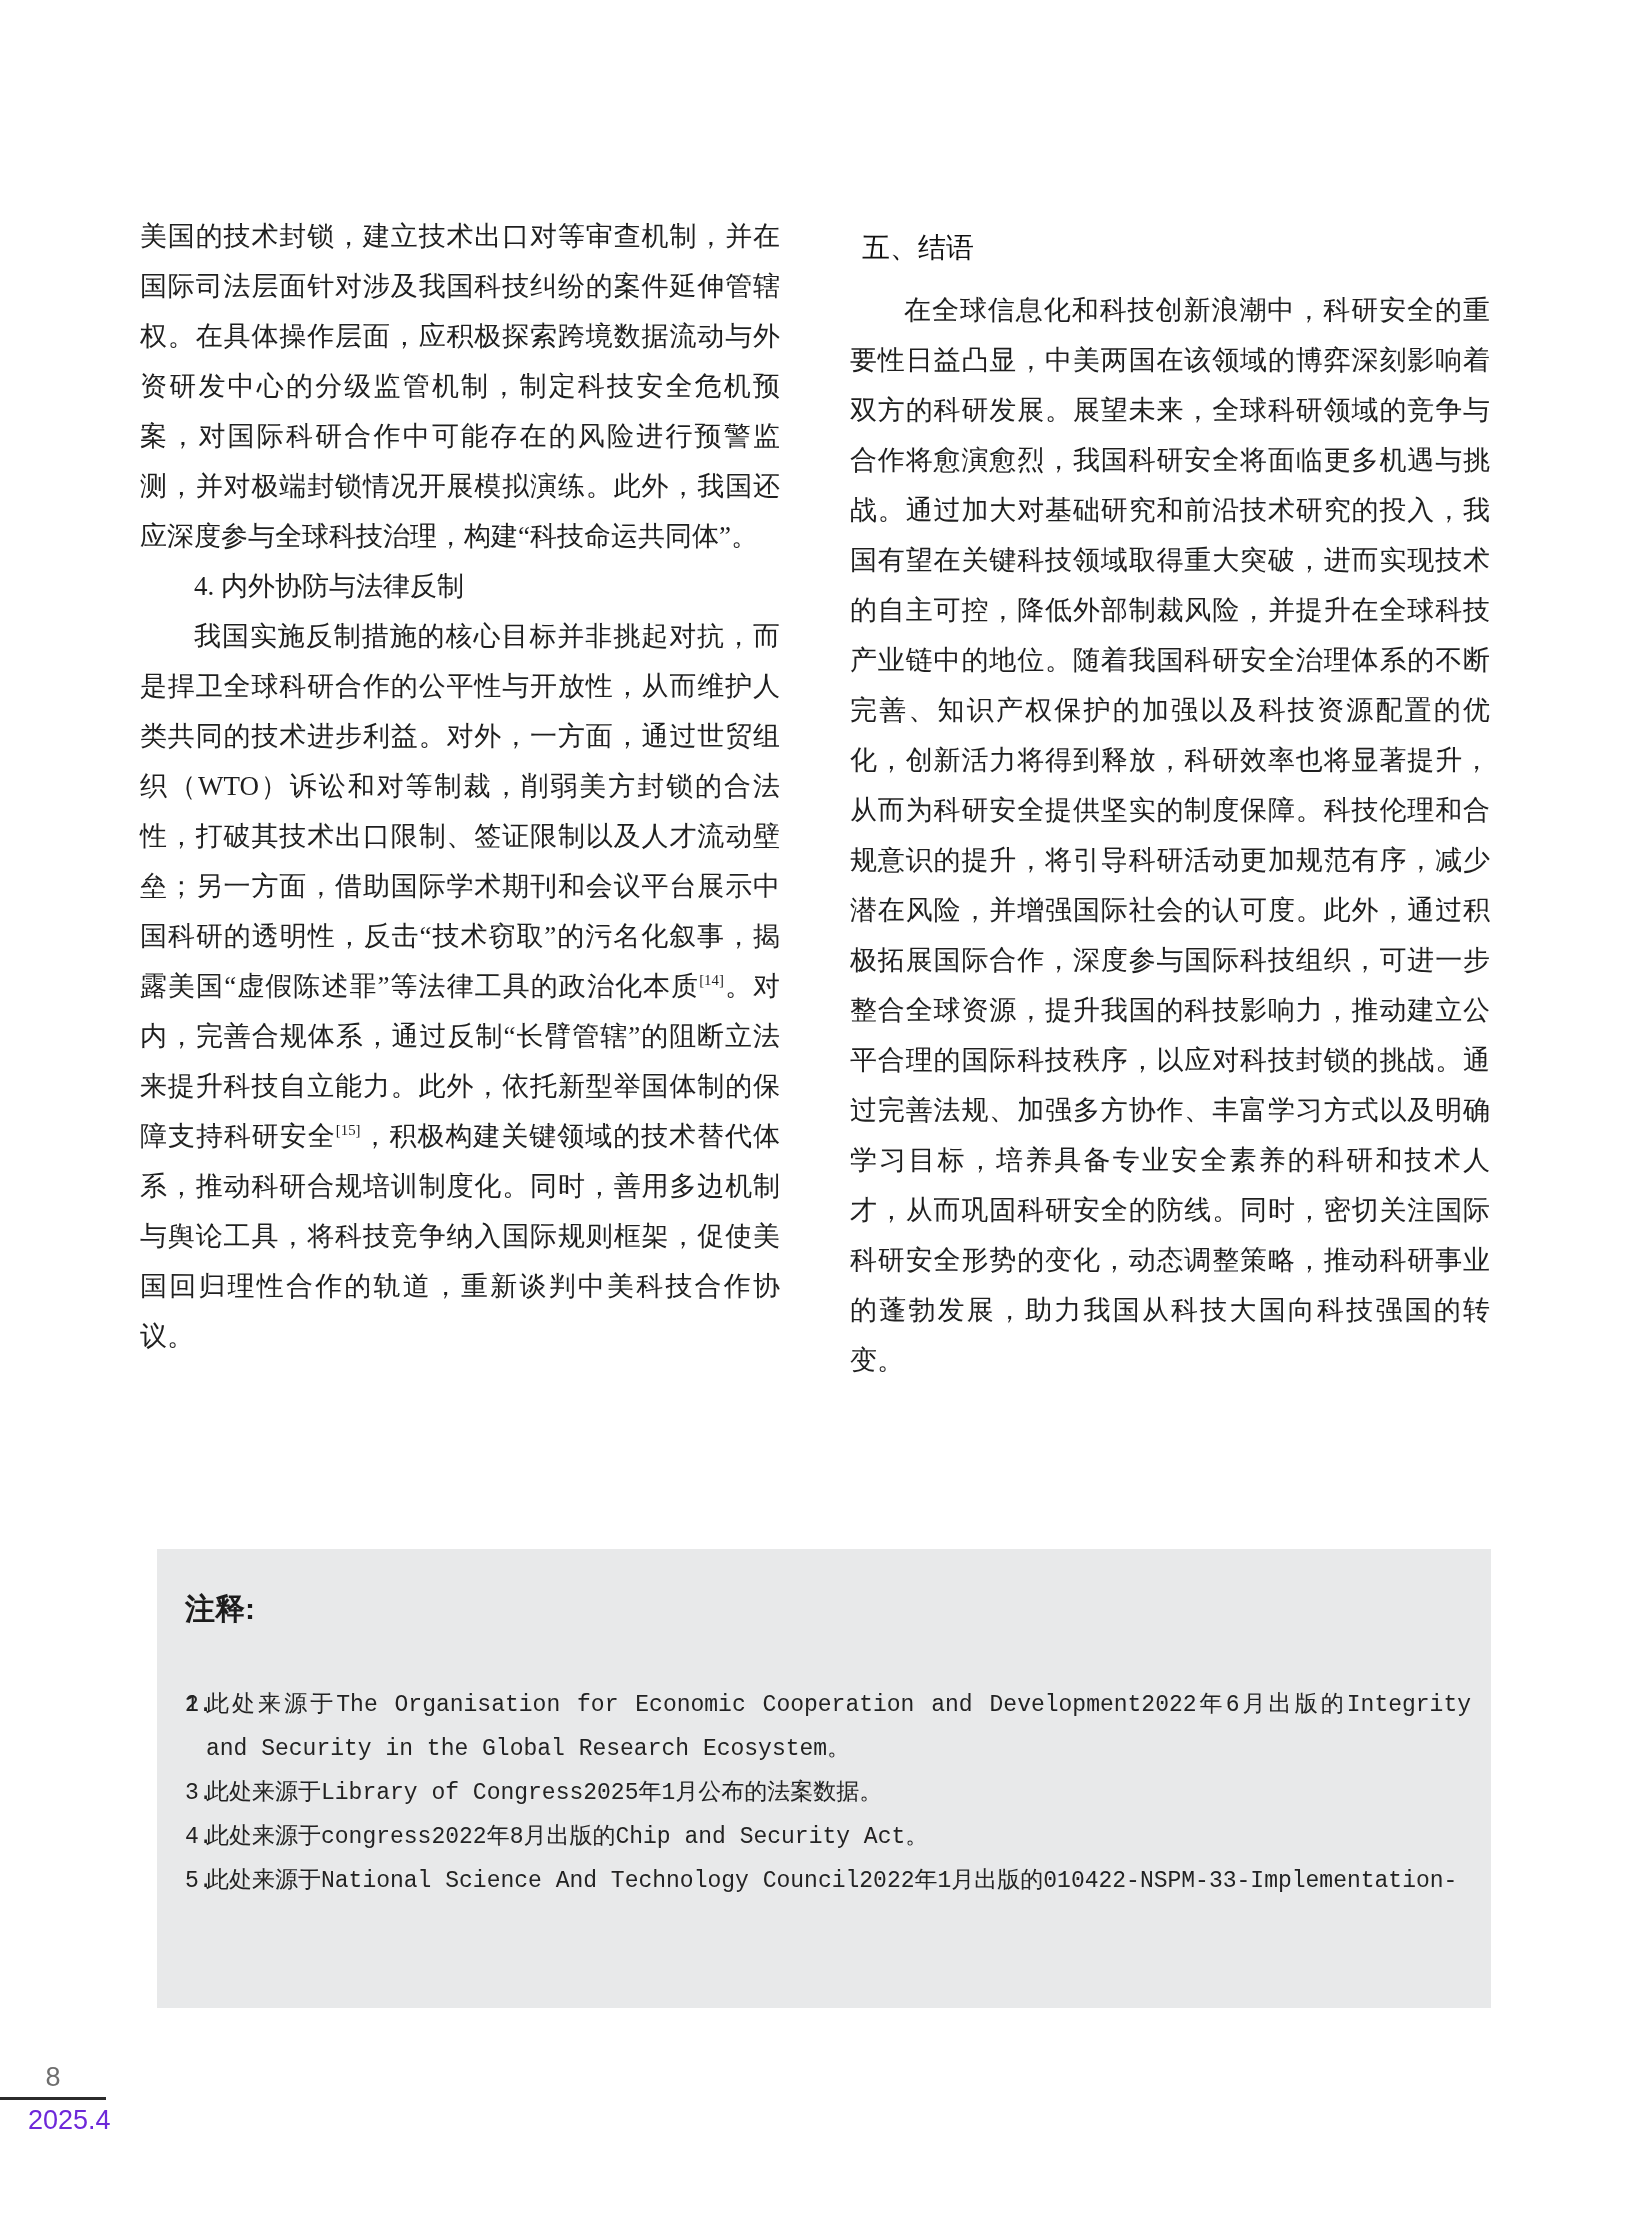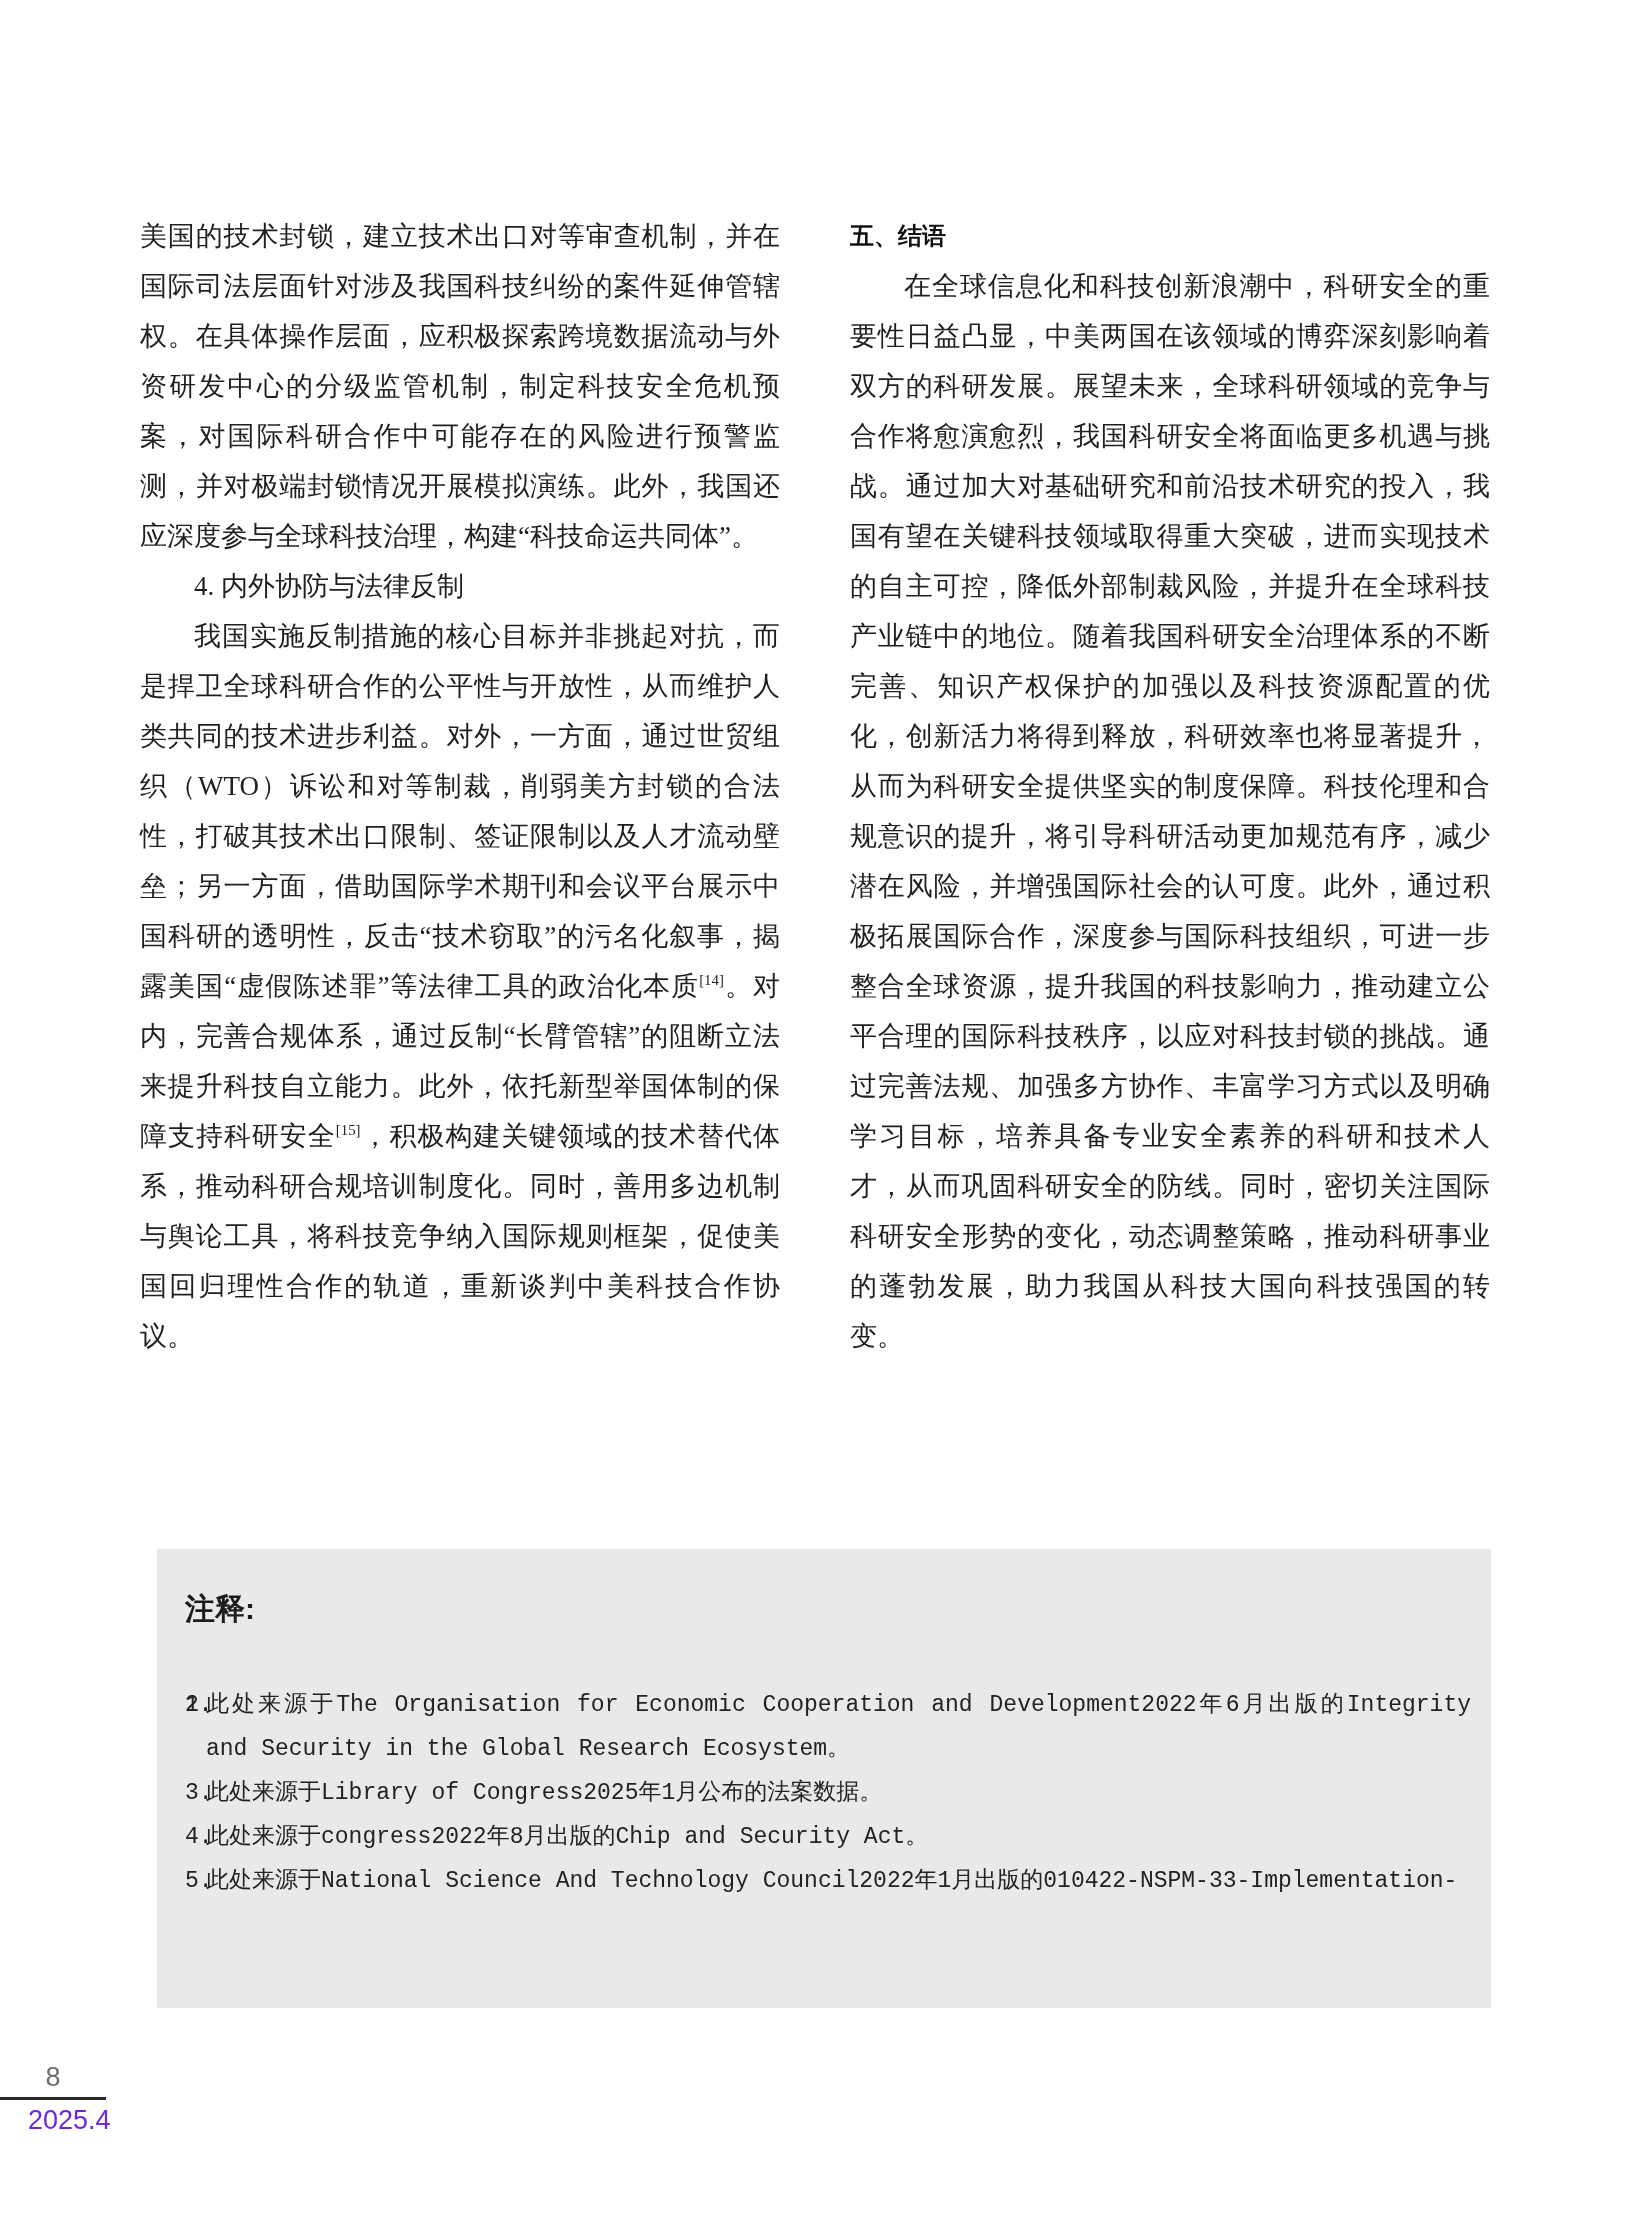--- a/index.html
+++ b/index.html
@@ -25,24 +25,24 @@
 
   .body-para {
     margin: 0;
     font-size: 27px;
     line-height: 50px;
     text-align: justify;
   }
   .body-para.indent { text-indent: 2em; }
 
   .section-heading {
-    margin: 0;
+    margin: 12px;
     font-family: "Liberation Sans", "DejaVu Sans", sans-serif;
-    font-weight: bold;
-    font-size: 24px;
+    font-weight: normal;
+    font-size: 28px;
     line-height: 50px;
     color: #111111;
   }
 
   sup.fnref {
     font-size: 0.55em;
     line-height: 0;
     vertical-align: super;
     letter-spacing: 0;
   }

